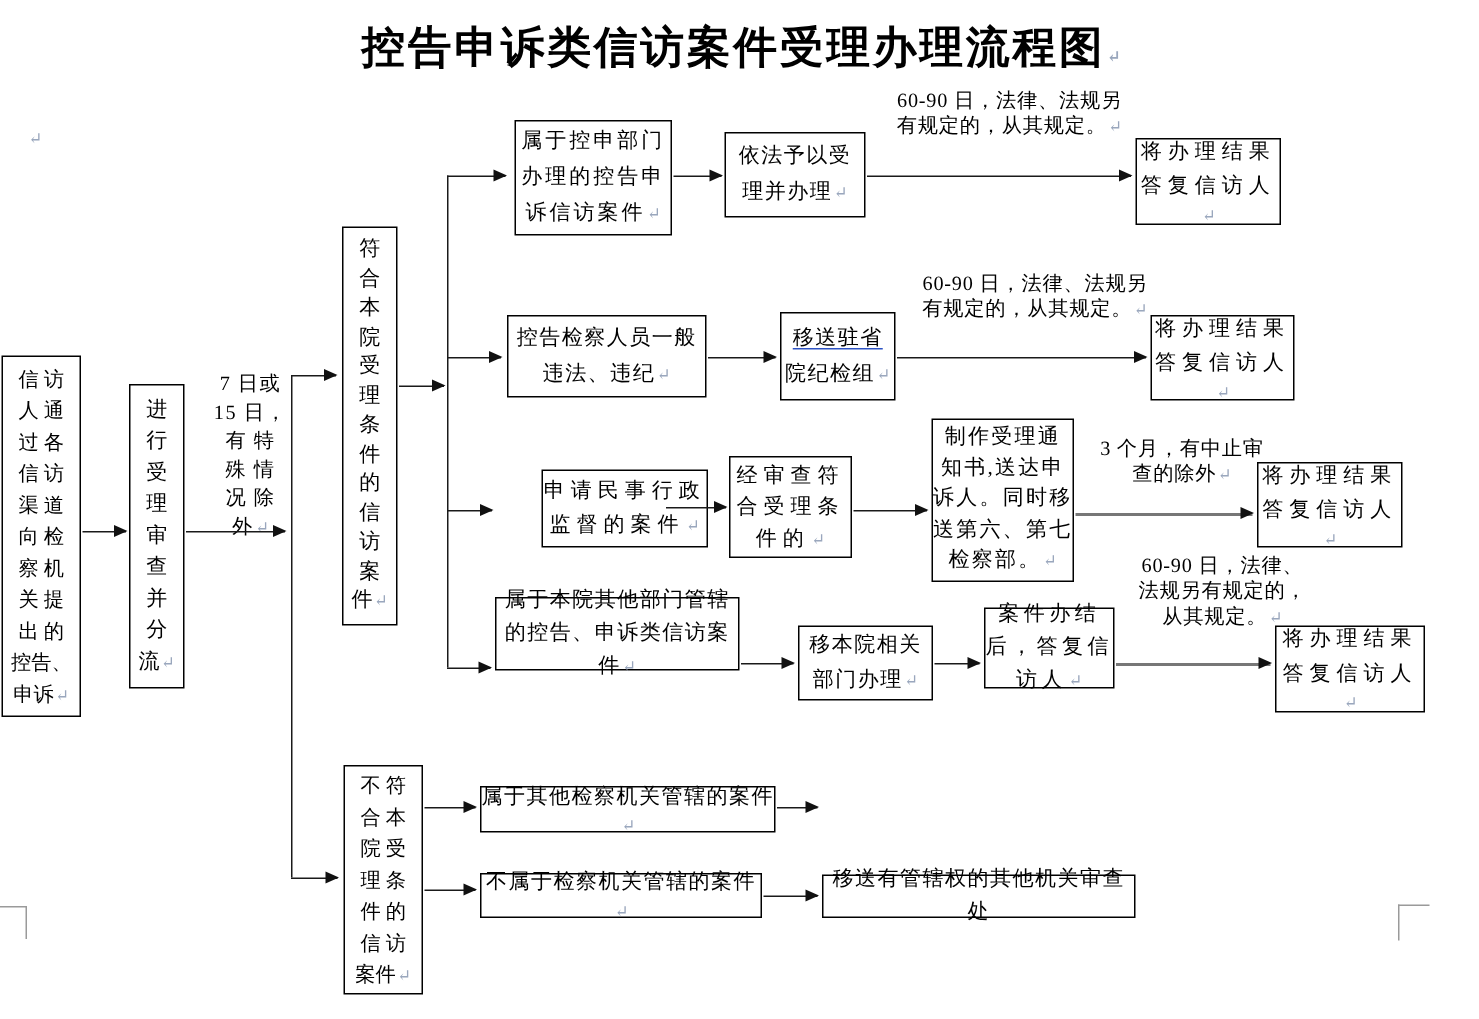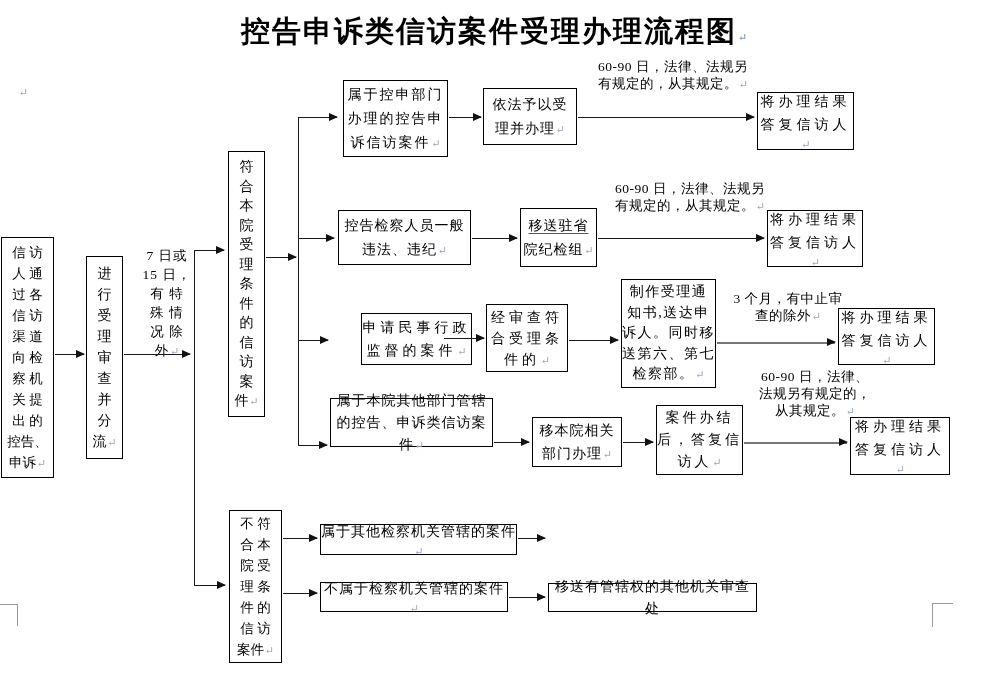--- a/index.html
+++ b/index.html
@@ -168,21 +168,21 @@
   </div>
 
   <div class="box ls1" style="left:330px;top:398px;width:163px;height:49px;">
     <div class="inner"><span class="txt" style="line-height:22px;">属于本院其他部门管辖
 的控告、申诉类信访案件</span><span class="mark">↵</span></div>
   </div>
   <div class="box ls1" style="left:532px;top:417px;width:90px;height:50px;">
     <div class="inner"><span class="txt" style="line-height:23px;">移本院相关
 部门办理</span><span class="mark">↵</span></div>
   </div>
-  <div class="box sp3" style="left:656px;top:405px;width:87px;height:70px;">
+  <div class="box sp3" style="left:656px;top:405px;width:87px;height:54px;">
     <div class="inner"><span class="txt" style="line-height:22px;">案件办结
 后，答复信
 访人</span><span class="mark">↵</span></div>
   </div>
   <div class="note" style="left:755px;top:368px;width:120px;">
     <span class="txt">60-90 日，法律、
 法规另有规定的，
 从其规定。</span><span class="mark">↵</span>
   </div>
   <div class="box sp4" style="left:850px;top:417px;width:100px;height:58px;">

